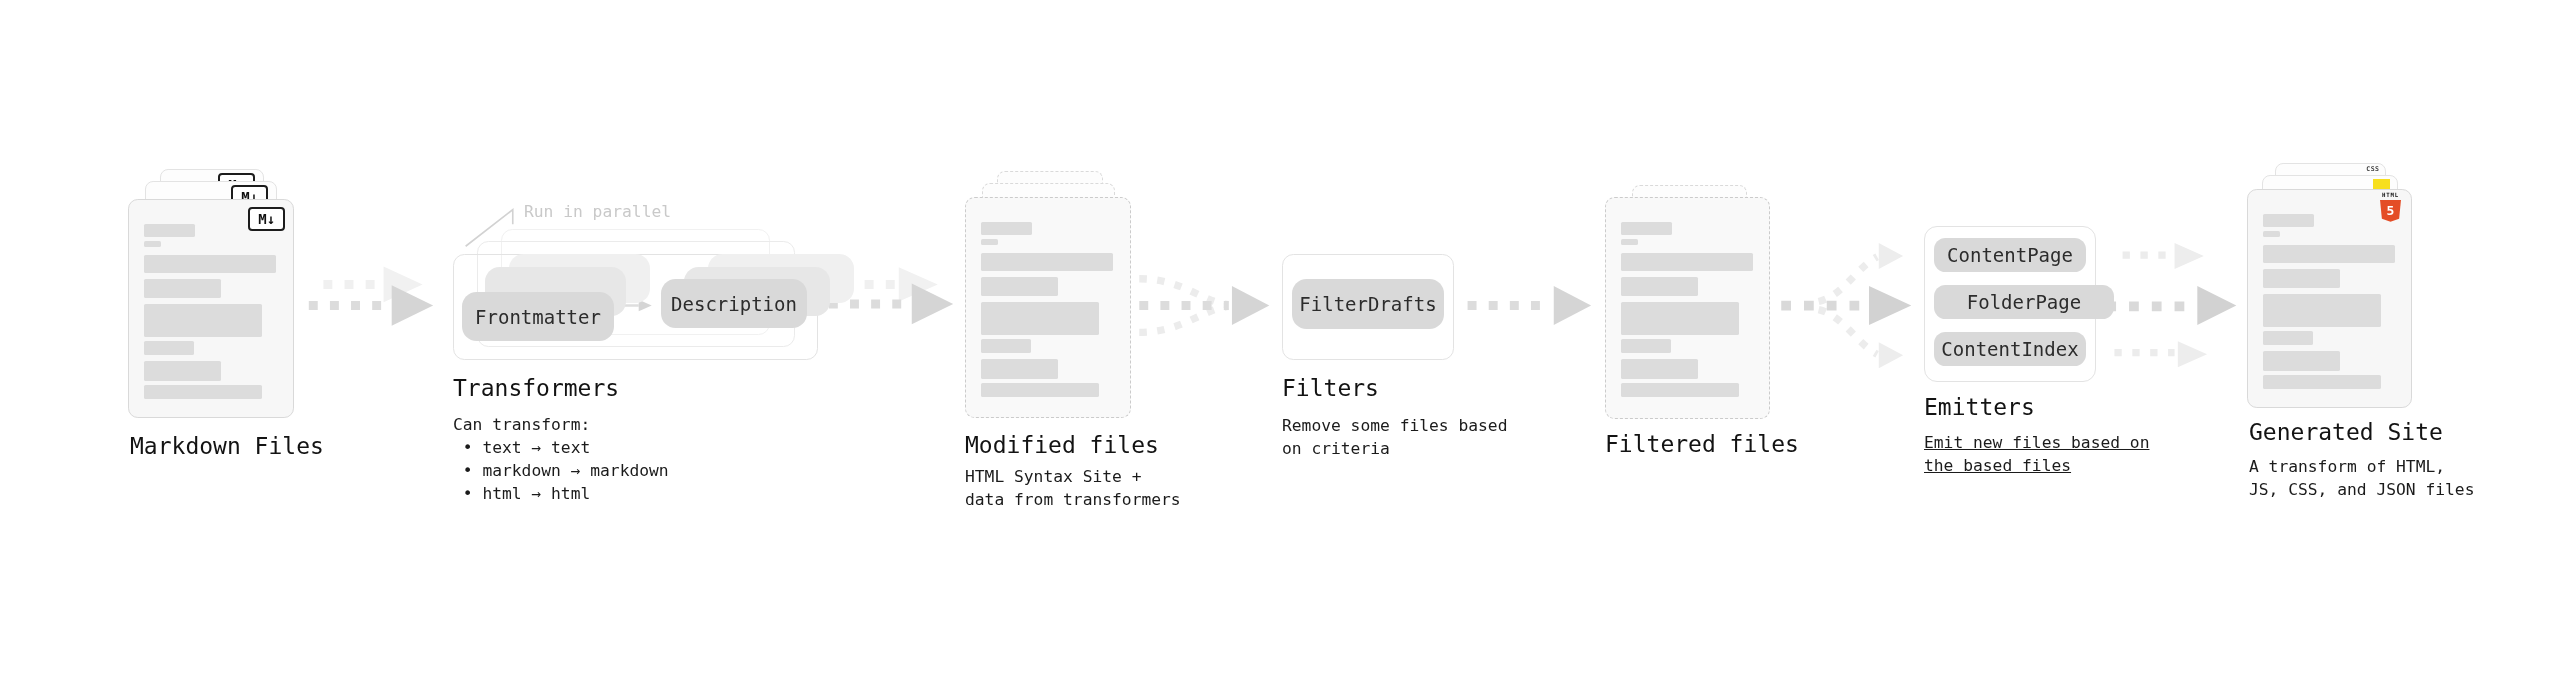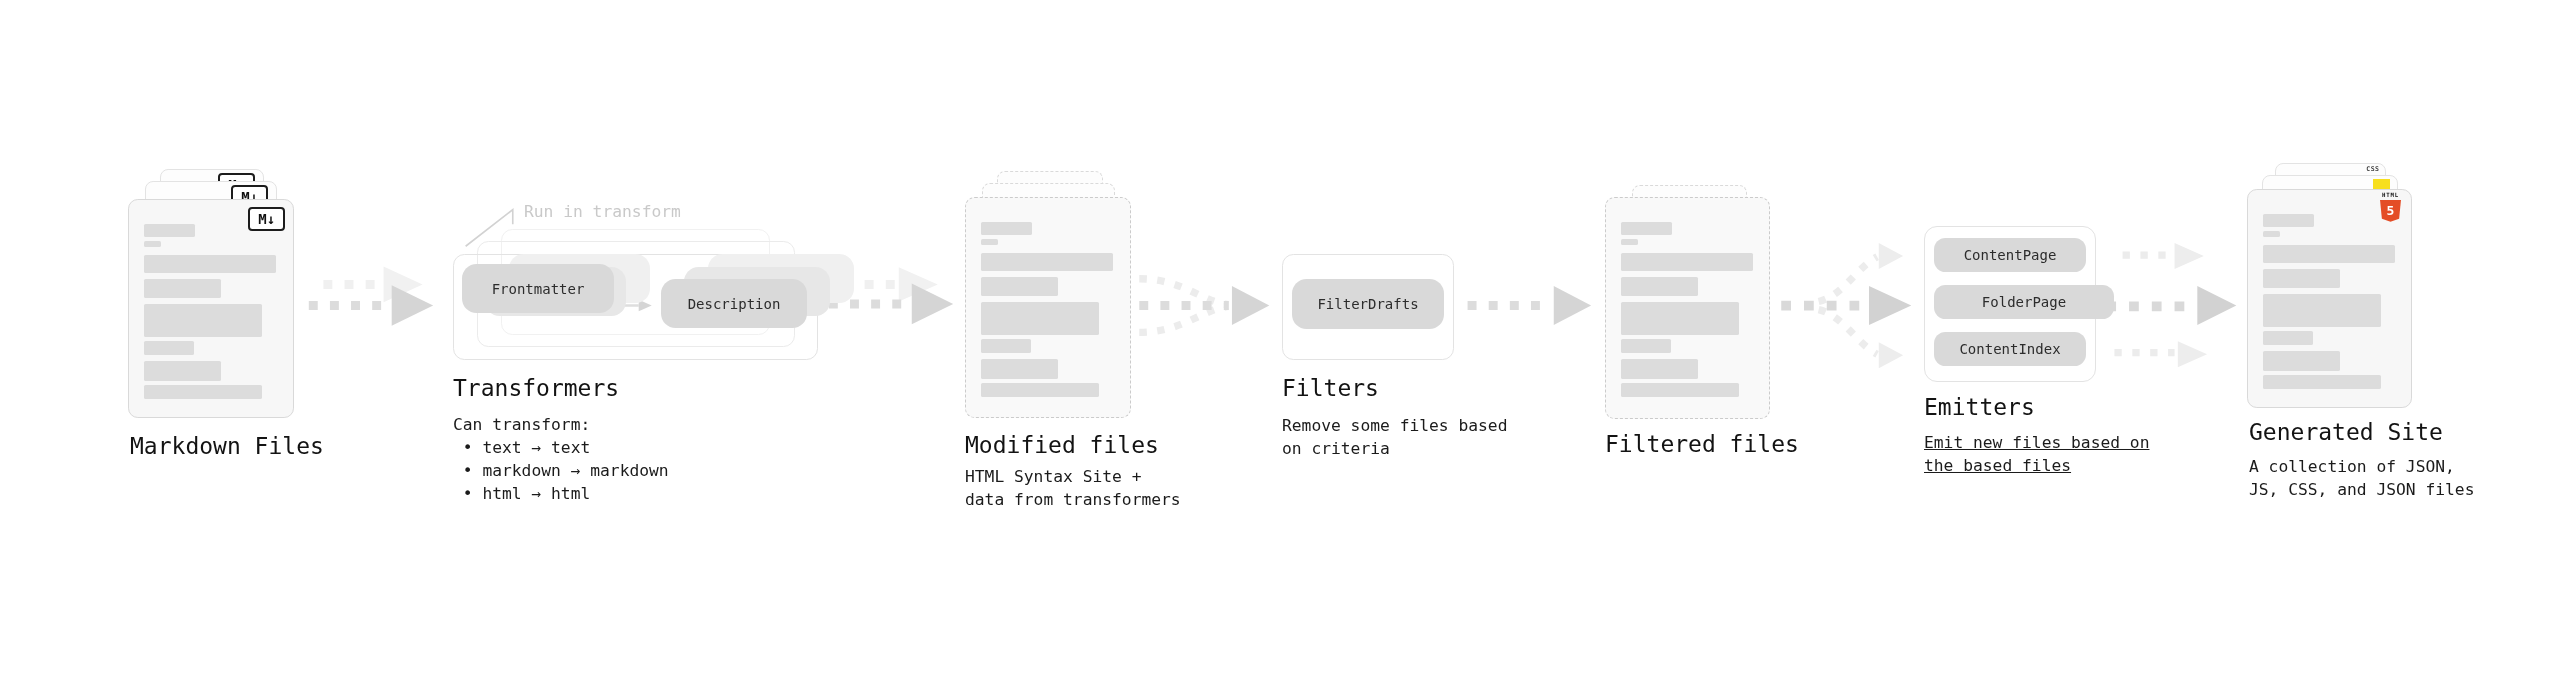--- a/index.html
+++ b/index.html
@@ -26,21 +26,21 @@
   .html5-shield{width:21px;height:22px;margin:0.8px auto 0;background:#e44d26;
                 clip-path:polygon(0 0,100% 0,91% 87%,50% 100%,9% 87%);
                 display:flex;align-items:center;justify-content:center;
                 color:#fff;font-size:13px;font-weight:700;}
 
   
   .obox{position:absolute;border:1.6px solid #e3e3e3;border-radius:11.4px;box-sizing:border-box;background:transparent;}
   .obox.echo1{border-color:#ebebeb;}
   .obox.echo2{border-color:#f1f1f1;}
   .pill{position:absolute;background:#d9d9d9;border-radius:14.6px;display:flex;align-items:center;justify-content:center;
-        font-size:14px;color:#2c2c2c;}
+        font-size:19px;color:#2c2c2c;}
   .pill.echo1{background:#e7e7e7;color:transparent;}
   .pill.echo2{background:#f0f0f0;color:transparent;}
   .pill.small{border-radius:11.4px;}
 
   
   .stage-label{position:absolute;font-size:23px;color:#131313;white-space:nowrap;letter-spacing:0px;}
   .stage-desc{position:absolute;font-size:16.3px;line-height:23px;color:#1b1b1b;white-space:nowrap;}
   .bullet{padding-left:9.8px;}
   .bullet::before{content:"• ";}
   .annotation{position:absolute;font-size:16.3px;color:#c9c9c9;white-space:nowrap;}
@@ -151,25 +151,25 @@
         <div class="doc-line" style="top: 185px; width: 118px; height: 14px;"></div>
       </div>
     <div class="stage-label" style="left:130px;top:433px;">Markdown Files</div>
   </div>
 
   <div>
     <div class="obox echo2" style="left:501px;top:229px;width:269px;height:106px;"></div>
     <div class="obox echo1" style="left:477px;top:241px;width:318px;height:106px;"></div>
     <div class="obox" style="left:453px;top:254px;width:365px;height:106px;"></div>
 
-    <div class="annotation" style="left:524px;top:202px;">Run in transform</div>
+    <div class="annotation" style="left:524px;top:202px;">Run in parallel</div>
 
     <div class="pill echo2" style="left:509px;top:254px;width:141px;height:49px;"></div>
     <div class="pill echo1" style="left:485px;top:267px;width:141px;height:49px;"></div>
-    <div class="pill" style="left:462px;top:264px;width:152px;height:49px;text-align:center;">Frontmatter</div>
+    <div class="pill" style="left:462px;top:292px;width:152px;height:49px;text-align:center;">Frontmatter</div>
 
     <div class="pill echo2" style="left:708px;top:254px;width:146px;height:49px;"></div>
     <div class="pill echo1" style="left:684px;top:267px;width:146px;height:49px;"></div>
     <div class="pill" style="left:661px;top:279px;width:146px;height:49px;">Description</div>
 
     <div class="stage-label" style="left:453px;top:375px;">Transformers</div>
     <div class="stage-desc" style="left:453px;top:413px;">
       <div>Can transform:</div>
       <div class="bullet">text → text</div>
       <div class="bullet">markdown → markdown</div>
@@ -252,19 +252,19 @@
         <div class="doc-line" style="top: 41px; width: 17px; height: 5.7px;"></div>
         <div class="doc-line" style="top: 55px; width: 132px; height: 18px;"></div>
         <div class="doc-line" style="top: 79px; width: 77px; height: 18.7px;"></div>
         <div class="doc-line" style="top: 104px; width: 118px; height: 32.5px;"></div>
         <div class="doc-line" style="top: 141px; width: 50px; height: 14px;"></div>
         <div class="doc-line" style="top: 161px; width: 77px; height: 19.5px;"></div>
         <div class="doc-line" style="top: 185px; width: 118px; height: 14px;"></div>
       </div>
     <div class="stage-label" style="left:2249px;top:419px;">Generated Site</div>
     <div class="stage-desc" style="left:2249px;top:455px;">
-      <div>A collection of JSON,</div>
+      <div>A transform of HTML,</div>
       <div>JS, CSS, and JSON files</div>
     </div>
   </div>
 
 </div>
 
 
 </body></html>

